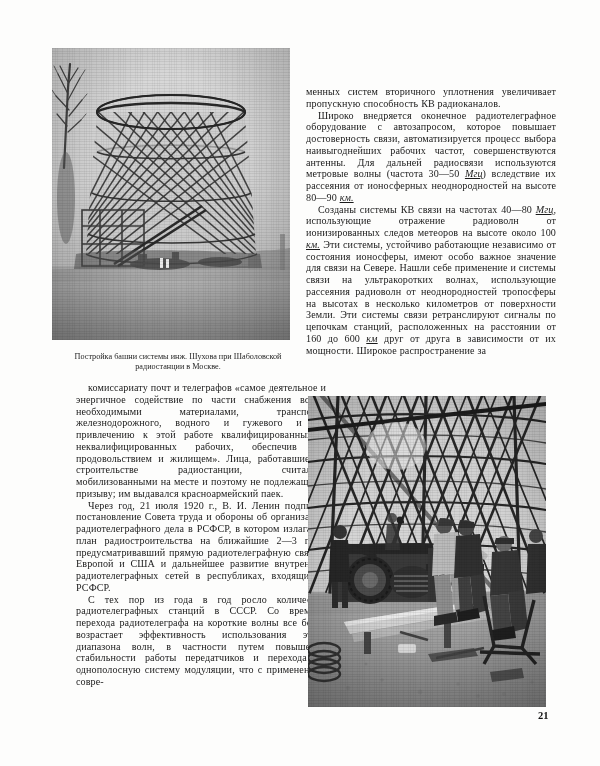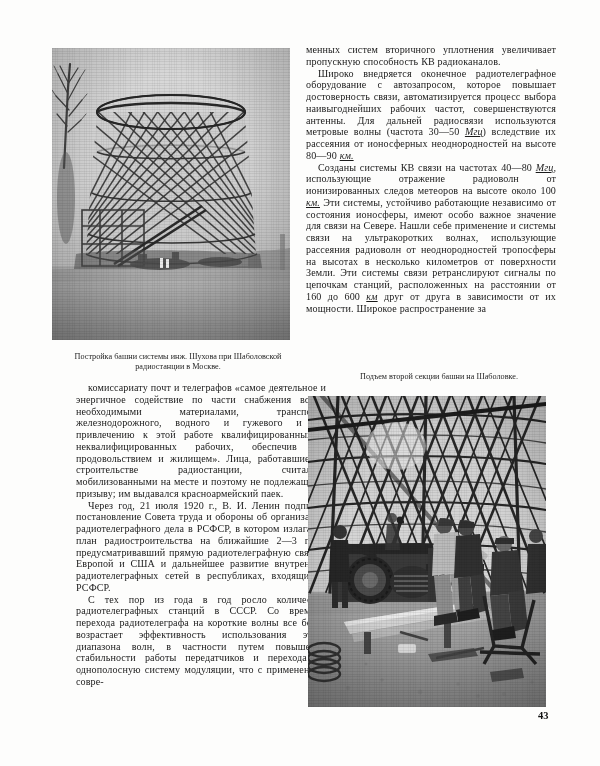--- a/index.html
+++ b/index.html
@@ -42,21 +42,21 @@
     line-height: 11.75px;
     text-align: justify;
     text-indent: 12px;
     margin: 0;
     letter-spacing: 0.01em;
     -webkit-hyphens: none;
     hyphens: none;
     word-spacing: 0.02em;
   }
   .para + .para { margin-top: 0px; }
-  .para.noindent { text-indent: 0; }
+  .para.noindent { text-indent: 0; margin-top: 42px; }
   .para i, .para em { font-style: italic; text-decoration: underline; }
 
   
   .caption {
     font-size: 8.2px;
     line-height: 10.2px;
     text-align: center;
     margin: 2px;
     color: #242424;
   }
@@ -254,21 +254,20 @@
   </div>
 
   <div class="col-right">
     <p class="para noindent"><span>менных систем вторичного уплотнения увеличивает пропускную способность КВ радиоканалов.</span></p>
 
     <p class="para"><span>Широко внедряется оконечное радиотелеграфное оборудование с автозапросом, которое повышает достоверность связи, автоматизируется процесс выбора наивыгоднейших рабочих частот, совершенствуются антенны. Для дальней радиосвязи используются метровые волны (частота 30—50 </span><i>Мгц</i><span>) вследствие их рассеяния от ионосферных неоднородностей на высоте 80—90 </span><i>км.</i></p>
 
     <p class="para"><span>Созданы системы КВ связи на частотах 40—80 </span><i>Мгц</i><span>, использующие отражение радиоволн от ионизированных следов метеоров на высоте около 100 </span><i>км.</i><span> Эти системы, устойчиво работающие независимо от состояния ионосферы, имеют особо важное значение для связи на Севере. Нашли себе применение и системы связи на ультракоротких волнах, использующие рассеяния радиоволн от неоднородностей тропосферы на высотах в несколько километров от поверхности Земли. Эти системы связи ретранслируют сигналы по цепочкам станций, расположенных на расстоянии от 160 до 600 </span><i>км</i><span> друг от друга в зависимости от их мощности. Широкое распространение за</span></p>
   </div>
 
-  <p class="caption caption-right">Подъем второй секции башни на Шаболовке.</p>
 
   <div class="photo" id="photo-winch">
     <svg viewBox="0 0 238 311" preserveAspectRatio="none" aria-hidden="true">
       <defs>
         <linearGradient id="skyB" x1="0" y1="0" x2="0" y2="1">
           <stop offset="0%" stop-color="#c9c8c3"></stop>
           <stop offset="55%" stop-color="#d5d4cf"></stop>
           <stop offset="100%" stop-color="#cbcac4"></stop>
         </linearGradient>
         <linearGradient id="groundB" x1="0" y1="0" x2="0" y2="1">
@@ -459,15 +458,15 @@
         <circle cx="196" cy="298" r="2.1"></circle>
           <circle cx="224" cy="286" r="1.6"></circle>
         <circle cx="58" cy="268" r="1.5"></circle>
           <circle cx="170" cy="300" r="1.9"></circle>
       </g>
     </svg>
     <div class="grain"></div>
     <div class="vignette"></div>
   </div>
 
-  <div class="folio">43</div>
+  <div class="folio">21</div>
 
 </div>
 
 </body></html>

